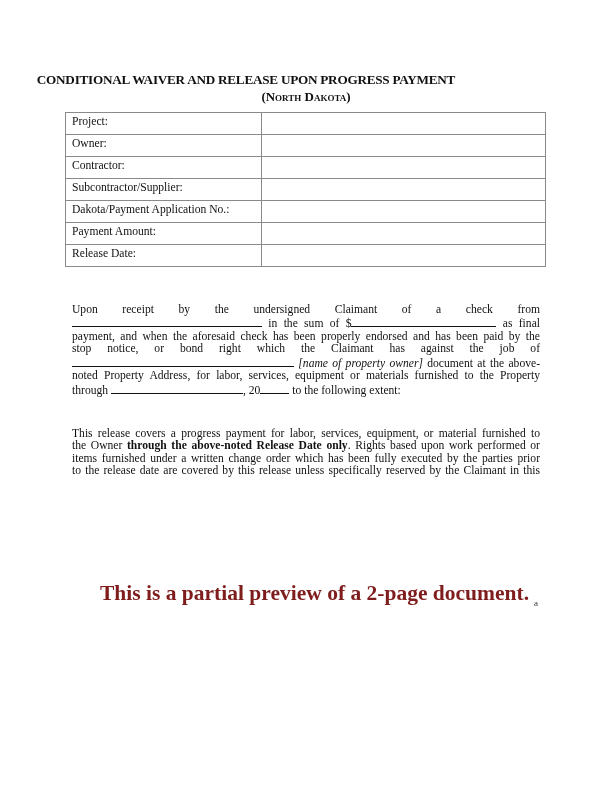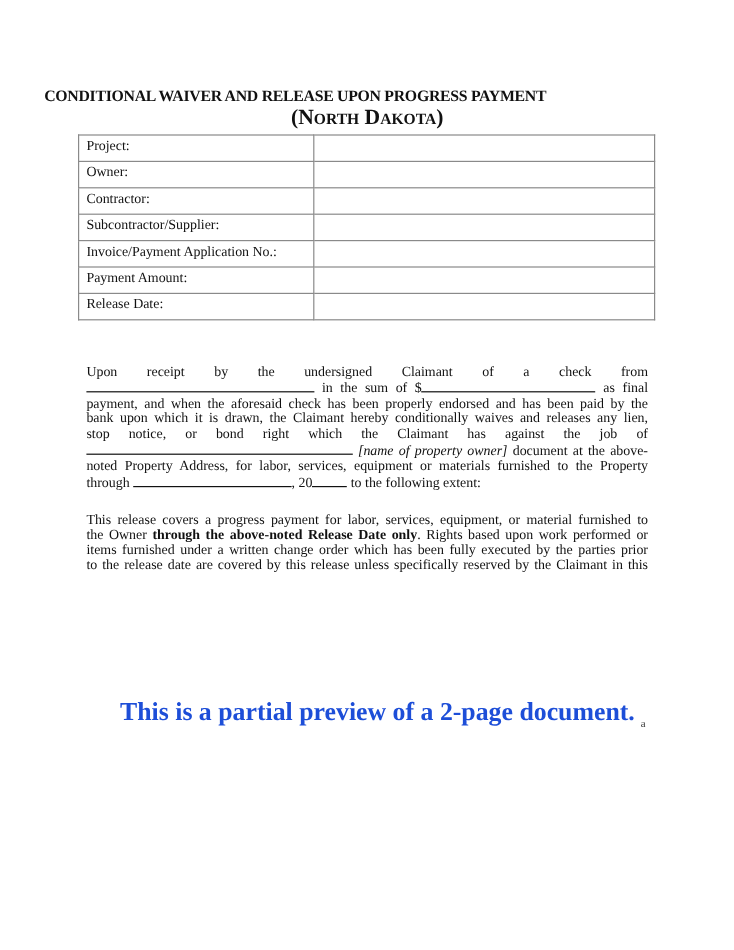--- a/index.html
+++ b/index.html
@@ -8,21 +8,21 @@
     font-family: "Liberation Serif", "DejaVu Serif", serif;
     color: #111111;
   }
   .title {
     position: absolute; left: 0; width: 492px; top: 72px;
     text-align: center; font-weight: bold; font-size: 13.2px; letter-spacing: -0.25px;
     line-height: 16px;
   }
   .subtitle {
     position: absolute; left: 0; width: 612px; top: 89px;
-    text-align: center; font-weight: bold; font-size: 18px; line-height: 16px;
+    text-align: center; font-weight: bold; font-size: 13px; line-height: 16px;
   }
   .subtitle .sc { font-variant: small-caps; }
   table.info {
     position: absolute; left: 65px; top: 112px; width: 481px;
     border-collapse: collapse; font-size: 11.6px; padding-left: 28px;
   }
   table.info td {
     border: 1px solid #8a8a8a; height: 21px; padding: 0 0 0 6px;
     vertical-align: top; line-height: 17px;
   }
@@ -31,21 +31,21 @@
     position: absolute; left: 72px; width: 468px;
     font-size: 11.6px; line-height: 12.45px; text-align: justify;
   }
   .p1 { top: 304px; }
   .p2 { top: 428px; font-family: Liberation Serif, serif; }
   .line { display: block; text-align: justify; text-align-last: justify; white-space: nowrap; }
   .line.last { text-align-last: left; }
   .blank { display: inline-block; border-bottom: 1px solid #111; height: 10px; vertical-align: baseline; }
   .preview {
     position: absolute; left: 100px; top: 580px;
-    font-size: 21.5px; font-weight: bold; color: #1d4ed8; line-height: 26px;
+    font-size: 21.5px; font-weight: bold; color: #7f1d1d; line-height: 26px;
   }
   .marker {
     position: absolute; left: 534px; top: 598px; font-size: 9px; color: #333;
   }
 </style>
 </head>
 <body>
 
 <div class="title">CONDITIONAL WAIVER AND RELEASE UPON PROGRESS PAYMENT</div>
 <div class="subtitle"><span>(</span><span class="sc">North Dakota</span><span>)</span></div>
@@ -62,39 +62,38 @@
       </tr>
     <tr>
         <td class="label">Contractor:</td>
         <td></td>
       </tr>
     <tr>
         <td class="label">Subcontractor/Supplier:</td>
         <td></td>
       </tr>
     <tr>
-        <td class="label">Invoice/Payment Application No.:</td>
+        <td class="label">Dakota/Payment Application No.:</td>
         <td></td>
       </tr>
     <tr>
         <td class="label">Payment Amount:</td>
         <td></td>
       </tr>
     <tr>
         <td class="label">Release Date:</td>
         <td></td>
       </tr>
   </tbody>
 </table>
 
 <div class="para p1">
   <span class="line">Upon receipt by the undersigned Claimant of a check from</span>
   <span class="line"><span class="blank" style="width:190px"></span> <span>in the sum of $</span><span class="blank" style="width:145px"></span> <span>as final</span></span>
   <span class="line">payment, and when the aforesaid check has been properly endorsed and has been paid by the</span>
-  <span class="line">bank upon which it is drawn, the Claimant hereby conditionally waives and releases any lien,</span>
   <span class="line">stop notice, or bond right which the Claimant has against the job of</span>
   <span class="line"><span class="blank" style="width:222px"></span> <i>[name of property owner]</i> <span>document at the above-</span></span>
   <span class="line">noted Property Address, for labor, services, equipment or materials furnished to the Property</span>
   <span class="line last"><span>through</span> <span class="blank" style="width:132px"></span><span>, 20</span><span class="blank" style="width:29px"></span> <span>to the following extent:</span></span>
 </div>
 
 <div class="para p2">
   <span class="line">This release covers a progress payment for labor, services, equipment, or material furnished to</span>
   <span class="line"><span>the Owner</span> <b>through the above-noted Release Date only</b><span>. Rights based upon work performed or</span></span>
   <span class="line">items furnished under a written change order which has been fully executed by the parties prior</span>

